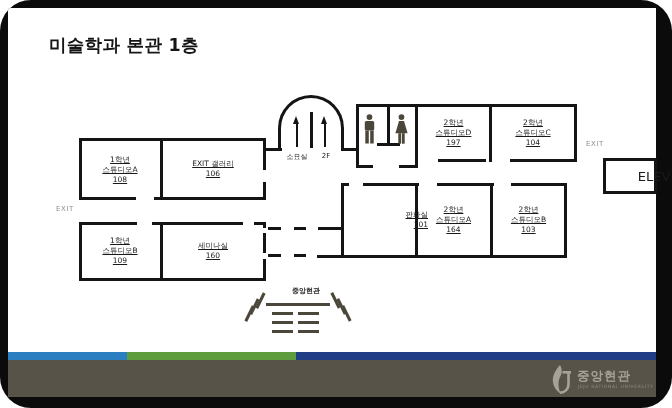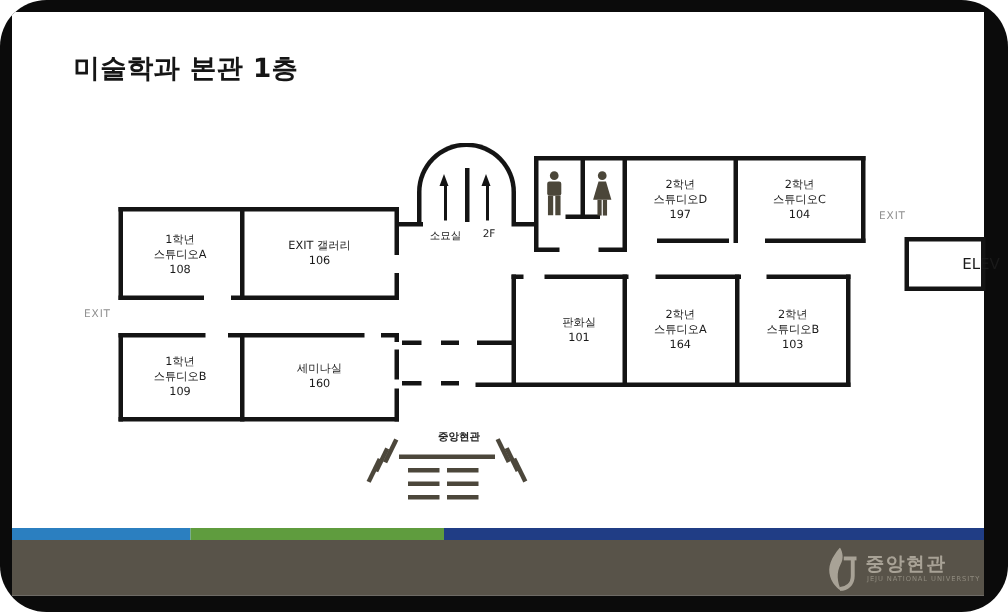--- a/index.html
+++ b/index.html
@@ -2,30 +2,30 @@
 <html><head>
 <meta charset="utf-8">
 <style>
   html,body{margin:0;padding:0;}
   .canvas{position:relative;width:672px;height:408px;background:#0b0b0b;overflow:hidden;
           font-family:"DejaVu Sans",sans-serif;border-radius:31px;}
   .slide{position:absolute;left:8px;top:8px;width:648px;height:389px;background:#ffffff;}
   .abs{position:absolute;}
   .title{position:absolute;left:49px;top:33px;font-size:17.5px;font-weight:700;color:#151515;letter-spacing:.3px;}
   .w{position:absolute;background:#141414;}
-  .lbl{position:absolute;font-size:7.5px;color:#1a1a1a;text-align:center;line-height:10px;}
+  .lbl{position:absolute;font-size:7.5px;color:#1a1a1a;text-align:center;line-height:10px;text-decoration:underline;}
   .exit{position:absolute;font-size:7px;color:#8f8f8f;letter-spacing:.6px;}
   .arch{position:absolute;left:278px;top:95px;width:66px;height:53px;box-sizing:border-box;
         border:3px solid #141414;border-bottom:none;border-radius:33px 33px 0 0;background:#fff;}
   .tri{position:absolute;width:0;height:0;border-left:3.5px solid transparent;
        border-right:3.5px solid transparent;border-bottom:8px solid #141414;}
   .stem{position:absolute;width:2px;background:#141414;}
   .smalllbl{position:absolute;font-size:7px;color:#1a1a1a;text-align:center;}
   .elev{position:absolute;left:603px;top:158px;width:32px;height:36px;box-sizing:border-box;
-        border:3px solid #141414;font-size:10px;color:#1a1a1a;display:flex;align-items:center;justify-content:center;padding-left:48px;}
+        border:3px solid #141414;font-size:13px;color:#1a1a1a;display:flex;align-items:center;justify-content:center;padding-left:48px;}
   .mark{position:absolute;background:#4c473b;}
   .diag{position:absolute;width:2.5px;height:17px;background:#4c473b;}
   .stripe{position:absolute;top:352px;height:8px;}
   .band{position:absolute;left:8px;top:360px;width:648px;height:37px;background:#585349;}
   .logo-kr{position:absolute;left:577px;top:368px;font-size:12.5px;font-weight:700;color:#a8a296;letter-spacing:1px;}
   .logo-en{position:absolute;left:578px;top:384px;font-size:4.5px;color:#8f8a7e;letter-spacing:.6px;}
   .wc{position:absolute;}
   .entr-lbl{position:absolute;left:278px;top:286px;width:56px;font-size:7px;font-weight:700;color:#242424;text-align:center;}
 </style>
 </head>
@@ -129,21 +129,21 @@
     <div class="lbl" style="left:418px;top:118px;width:71px;">
       <div>2학년</div>
         <div>스튜디오D</div>
         <div>197</div>
     </div>
     <div class="lbl" style="left:492px;top:118px;width:82px;">
       <div>2학년</div>
         <div>스튜디오C</div>
         <div>104</div>
     </div>
-    <div class="lbl" style="left:344px;top:210px;width:84px;">
+    <div class="lbl" style="left:344px;top:210px;width:84px;text-align:right;">
       <div>판화실</div>
         <div>101</div>
     </div>
     <div class="lbl" style="left:417px;top:205px;width:73px;">
       <div>2학년</div>
         <div>스튜디오A</div>
         <div>164</div>
     </div>
     <div class="lbl" style="left:493px;top:205px;width:71px;">
       <div>2학년</div>

